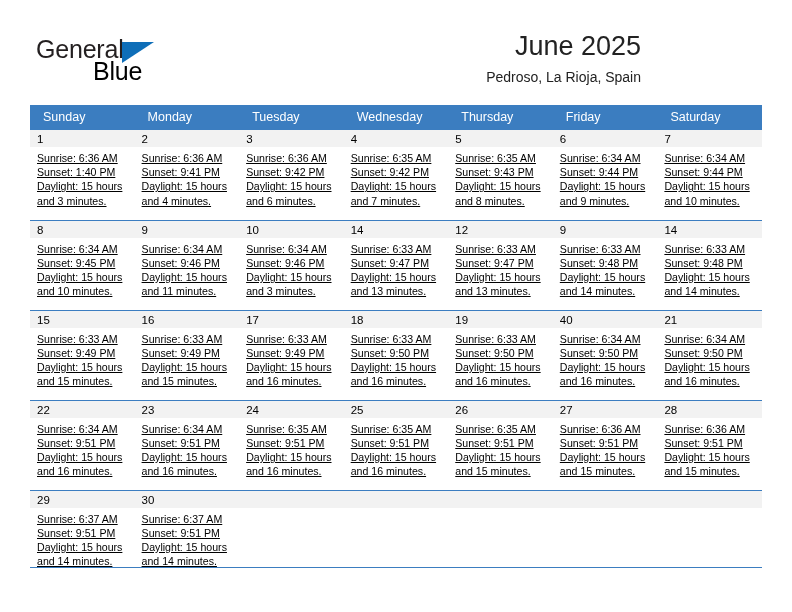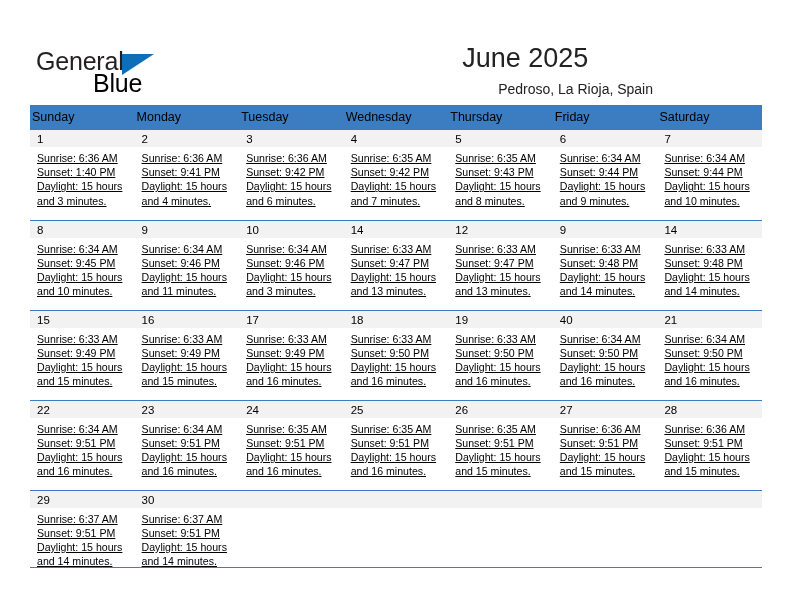--- a/index.html
+++ b/index.html
@@ -18,24 +18,23 @@
     position: relative;
     width: 792px;
     height: 612px;
     box-sizing: border-box;
   }
 
   
   .header {
     position: absolute;
     left: 0;
-    top: 12px;
+    top: 0;
     width: 677px;
     height: 100px;
-    padding-left: 12px;
   }
   .brand {
     position: absolute;
     left: 36px;
     top: 36px;
     width: 180px;
     height: 50px;
   }
   .brand-general {
     position: absolute;
@@ -62,21 +61,21 @@
     width: 0;
     height: 0;
     border-top: 0 solid transparent;
     border-left: 32px solid #0e6eb8;
     border-bottom: 21px solid transparent;
   }
   .title-block {
     position: absolute;
     right: 36px;
     top: 30px;
-    text-align: left;
+    text-align: right;
   }
   .cal-title {
     font-size: 27px;
     color: #222222;
     line-height: 32px;
     white-space: nowrap;
   }
   .cal-location {
     margin-top: 7px;
     font-size: 14px;
@@ -92,25 +91,25 @@
     left: 30px;
     top: 105px;
     width: 732px;
     border-collapse: collapse;
     table-layout: fixed;
   }
   .calendar col { width: 104.57px; }
 
   thead th {
     background: #3b7dc0;
-    color: #000000;
+    color: #ffffff;
     font-size: 12.5px;
     font-weight: normal;
     text-align: left;
-    padding: 4px 0 5px 2px;
+    padding: 4px 0 5px 13px;
     height: 16px;
     line-height: 15px;
     border: none;
   }
 
   tbody tr.week {
     height: 90px;
   }
   tbody td {
     vertical-align: top;

